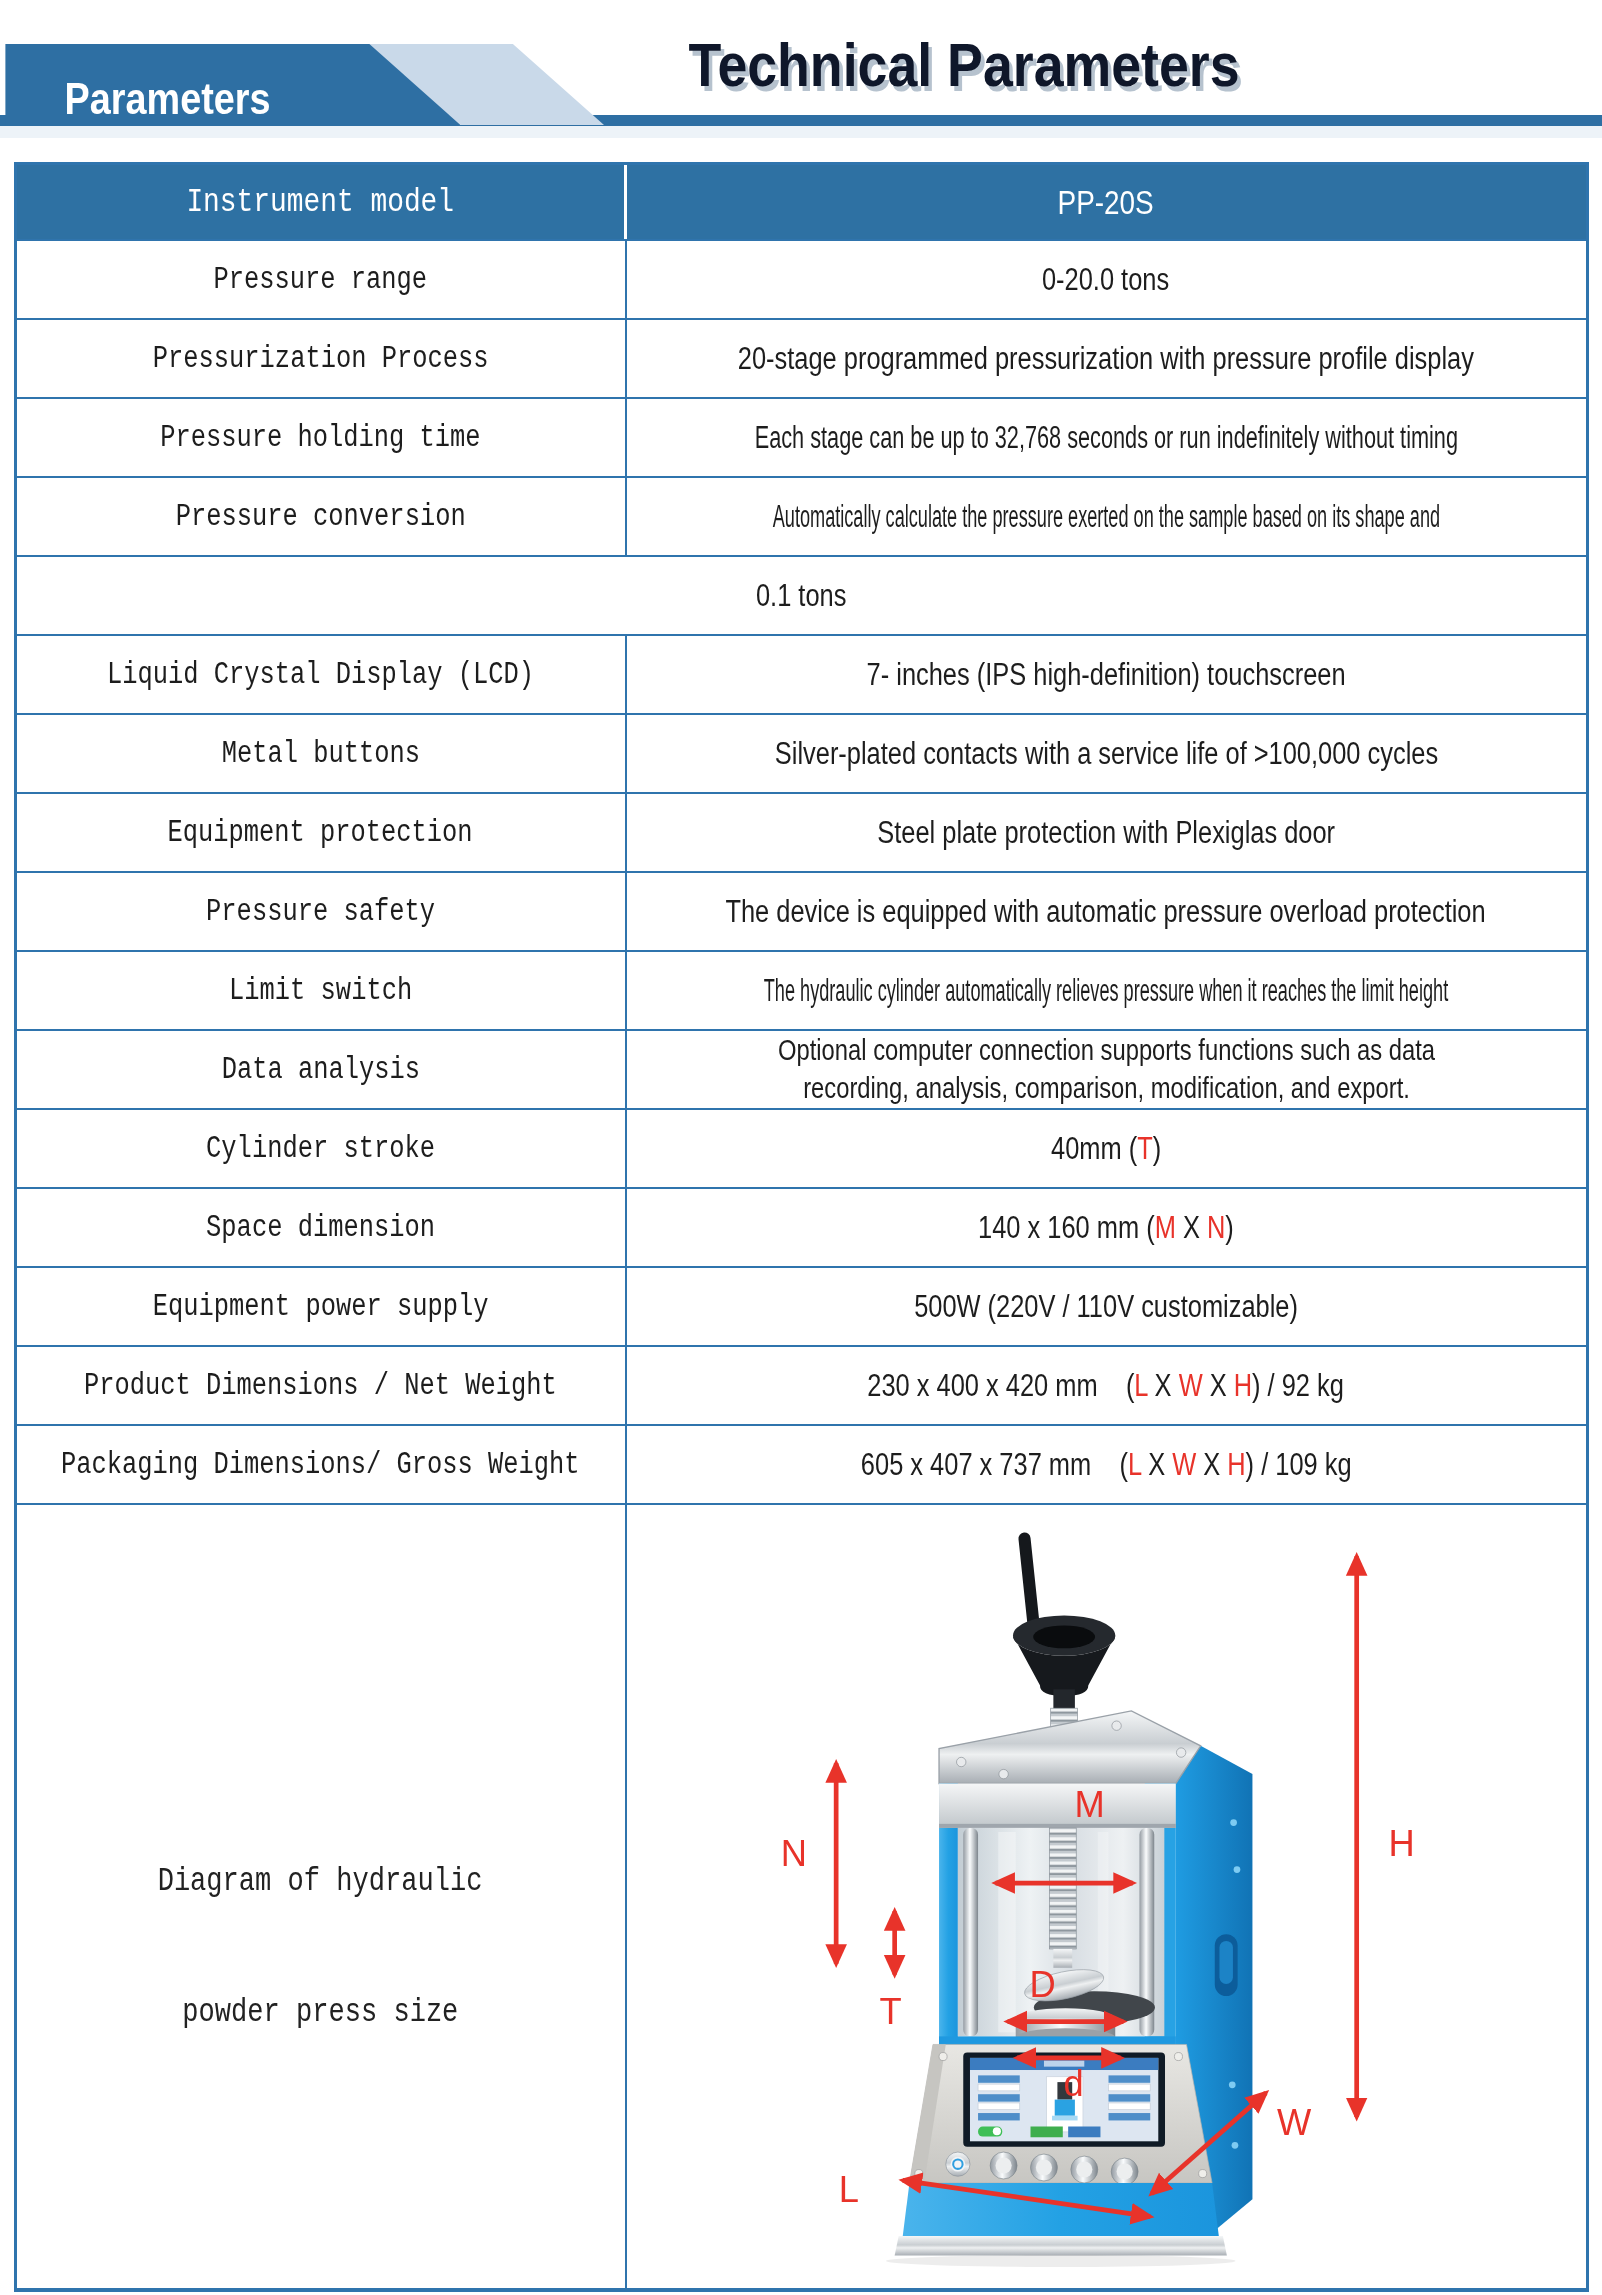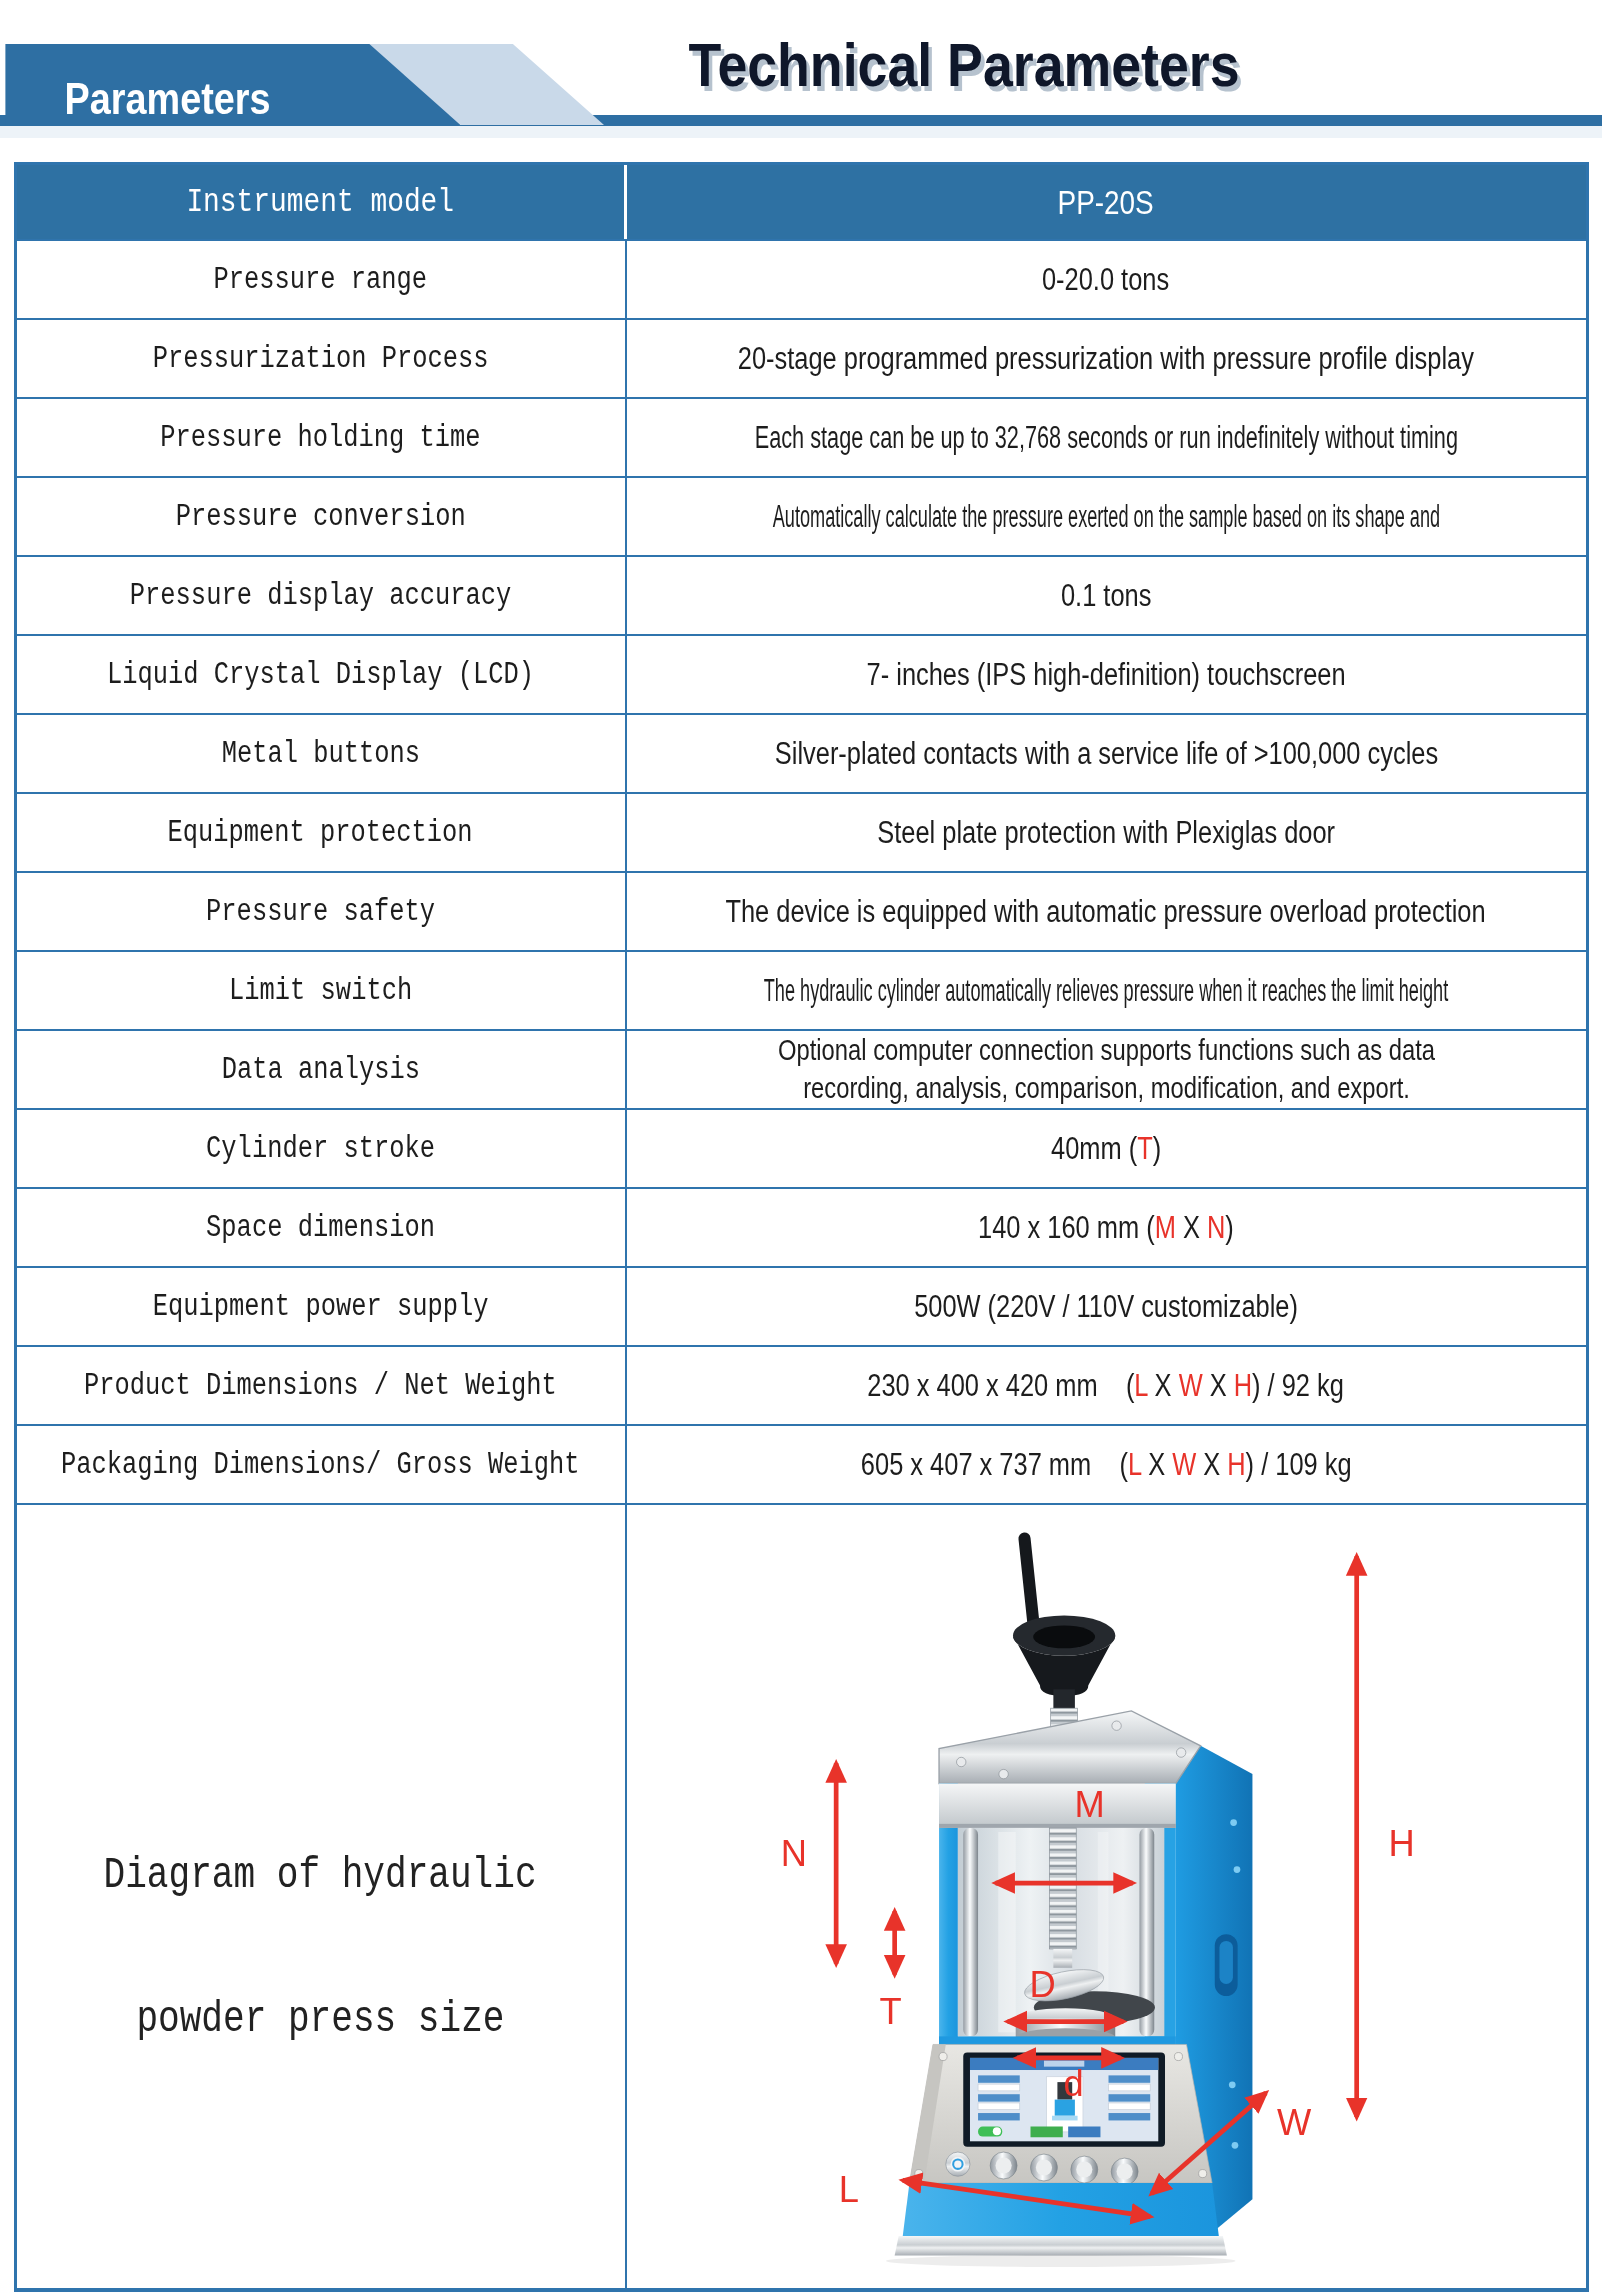--- a/index.html
+++ b/index.html
@@ -30,21 +30,21 @@
   .hcell{color:#fff;font-size:34px;}
   .trow{flex:none;height:79px;border-top:2.7px solid #2f74ad;display:flex;font-size:31px;box-sizing:border-box;}
   .cl{width:610px;flex:none;border-right:2.7px solid #2f74ad;box-sizing:border-box;
       display:flex;align-items:center;justify-content:center;text-align:center;font-family:Liberation Mono, monospace;}
   .cr{flex:1;display:flex;align-items:center;justify-content:center;text-align:center;overflow:hidden;}
   .wrapv{display:inline-block;width:1248px;transform:scaleX(.82);transform-origin:center;
          white-space:pre-line;text-align:center;line-height:1.3;font-size:29px;}
   .red{color:#e8332a;}
   .drow{flex:1;border-top:2.7px solid #2f74ad;display:flex;box-sizing:border-box;}
   .dlabel{flex-direction:column;justify-content:center;gap:94px;padding-top:101px;
-          font-size:44px;color:#222;box-sizing:border-box;}
+          font-size:33px;color:#222;box-sizing:border-box;}
   .dimg{position:relative;padding:0;display:block;}
   .dimg svg{display:block;width:100%;height:100%;}
 </style>
 </head>
 <body>
 
 <div class="page">
 
   <div class="hdr-bar"></div>
   <div class="hdr-bar2"></div>
@@ -93,23 +93,20 @@
         </div>
         <div class="trow">
           <div class="cl">
             <span class="sq">Pressure conversion</span>
           </div>
           <div class="cr">
             <span class="sq3">Automatically calculate the pressure exerted on the sample based on its shape and</span>
           </div>
         </div>
         <div class="trow">
-          <div class="cl">
-            <span class="sq">Pressure display accuracy</span>
-          </div>
           <div class="cr">
             <span class="sq">0.1 tons</span>
           </div>
         </div>
         <div class="trow">
           <div class="cl">
             <span class="sq">Liquid Crystal Display (LCD)</span>
           </div>
           <div class="cr">
             <span class="sq">7- inches (IPS high-definition) touchscreen</span>

